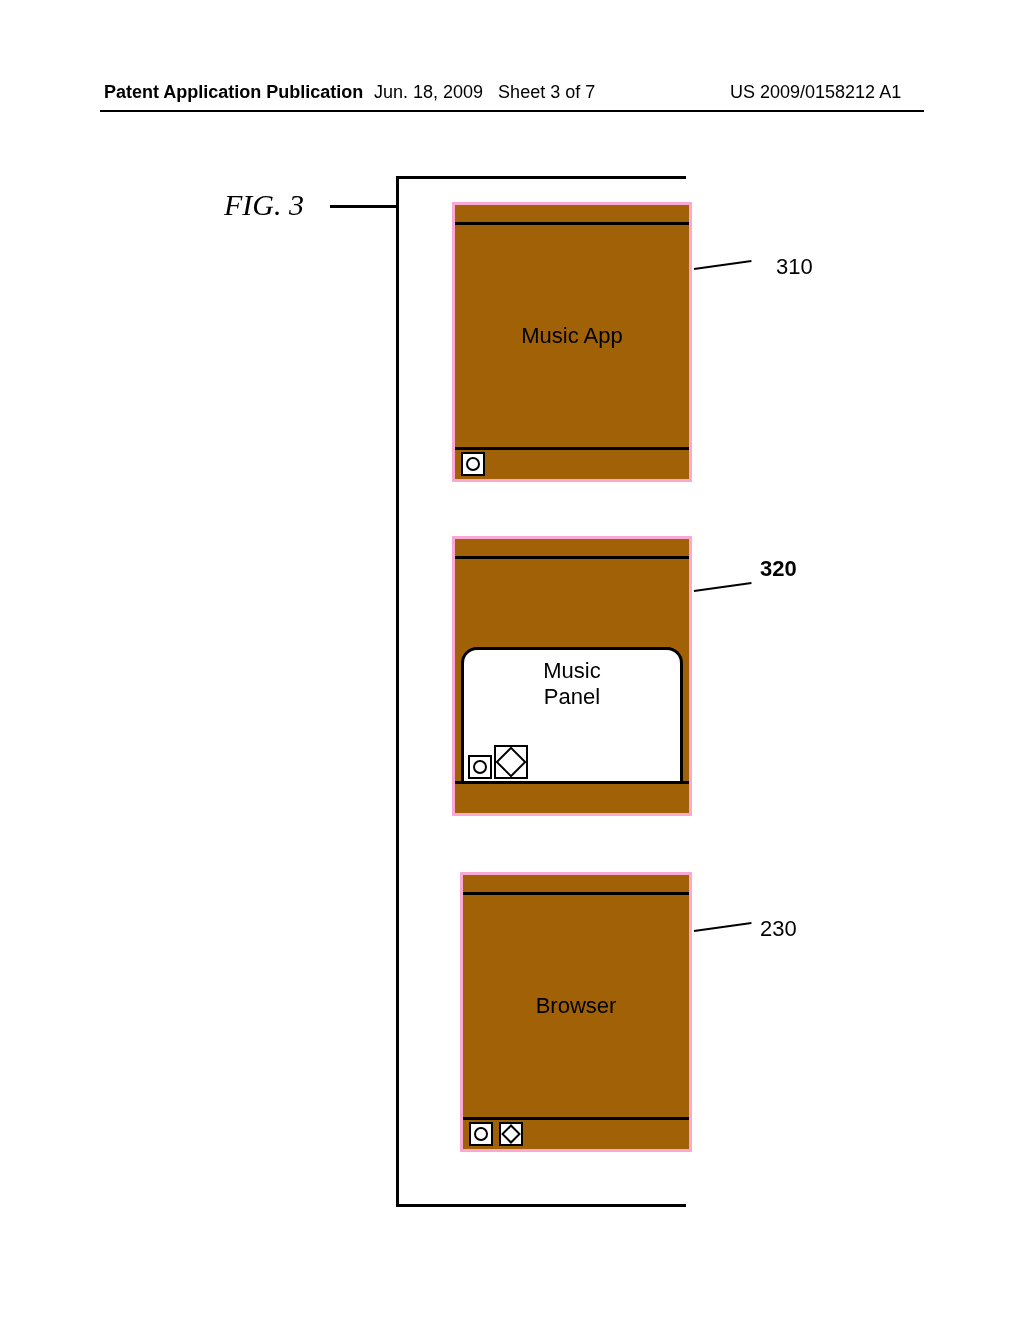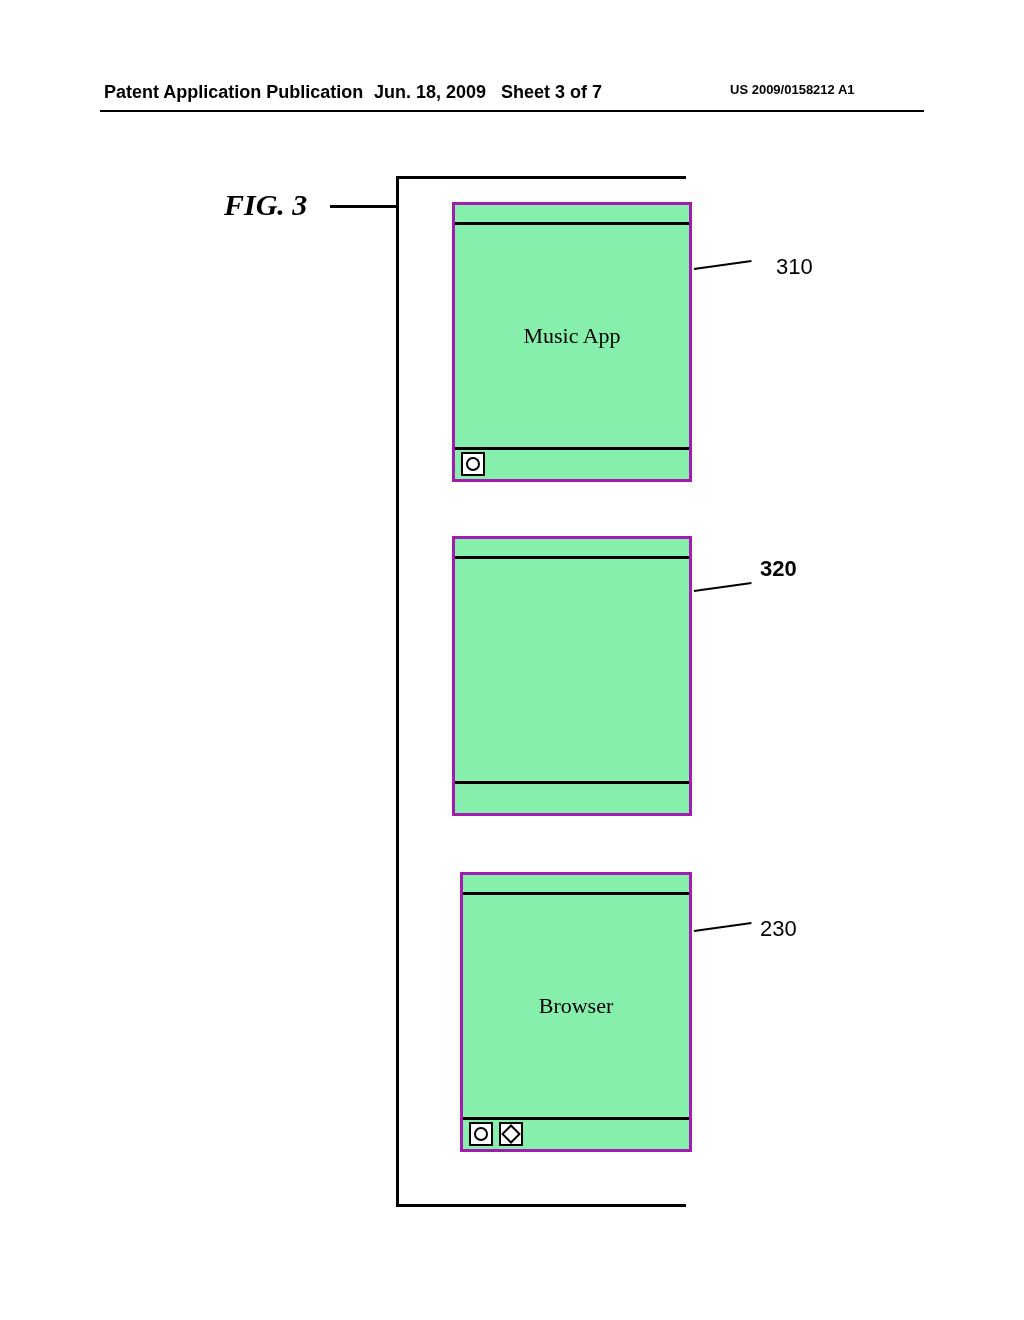--- a/index.html
+++ b/index.html
@@ -14,40 +14,39 @@
     height: 1320px;
     position: relative;
     background: #fff;
     text-align: center;
   }
   
   .hdr {
     position: absolute;
     top: 82px;
     height: 28px;
-    font-weight: bold;
   }
   .hdr-left { left: 104px; font-weight: bold; font-size: 18px; }
   .hdr-mid  { left: 374px; font-size: 18px; }
-  .hdr-right{ left: 730px; font-size: 13px; }
+  .hdr-right{ left: 730px; font-size: 18px; }
   .hdr-rule {
     position: absolute;
     left: 100px; right: 100px;
     top: 110px;
     border-top: 2.5px solid #000;
   }
 
   
   .figlabel {
     position: absolute;
     left: 224px; top: 188px;
     font-family: "Times New Roman", serif;
     font-style: italic;
     font-size: 30px;
-    font-weight: bold;
+    font-weight: normal;
   }
   .figleadline-h {
     position: absolute;
     left: 330px; top: 205px;
     width: 66px; height: 0;
     border-top: 3px solid #000;
   }
   .figleadline-v {
     position: absolute;
     left: 396px; top: 176px;
@@ -72,24 +71,23 @@
   .device {
     position: absolute;
     width: 240px;
   }
   .d1 { left: 452px; top: 202px; height: 280px; }
   .d2 { left: 452px; top: 536px; height: 280px; }
   .d3 { left: 452px; top: 872px; height: 280px; padding-left: 8px; }
 
   .device-outer {
     width: 100%; height: 100%;
-    border: 3px solid #a21caf;
+    border: 3px solid #f9a8d4;
     position: relative;
-    background:#86efac;
-    font-family:Liberation Serif, serif;
+    background:#a16207;
   }
   .topbar {
     position: absolute;
     top: 0; left: 0; right: 0;
     height: 20px;
     border-bottom: 3px solid #000;
   }
   .bottombar {
     position: absolute;
     bottom: 0; left: 0; right: 0;
@@ -219,20 +217,33 @@
               <div class="circle"></div>
             </div>
         </div>
       </div>
     </div>
   </div>
 
   <div class="device d2">
     <div class="device-outer">
       <div class="topbar"></div>
+      <div class="body">
+        <div class="panel">
+          <div class="panel-title">Music Panel</div>
+          <div class="iconrow2">
+            <div class="sqicon">
+                <div class="circle"></div>
+              </div>
+            <div class="sqicon big">
+                <div class="diamond-lg"></div>
+              </div>
+          </div>
+        </div>
+      </div>
       <div class="bottombar"></div>
     </div>
   </div>
 
   <div class="device d3">
     <div class="device-outer">
       <div class="topbar"></div>
       <div class="body">
         <div class="body-label">Browser</div>
       </div>

